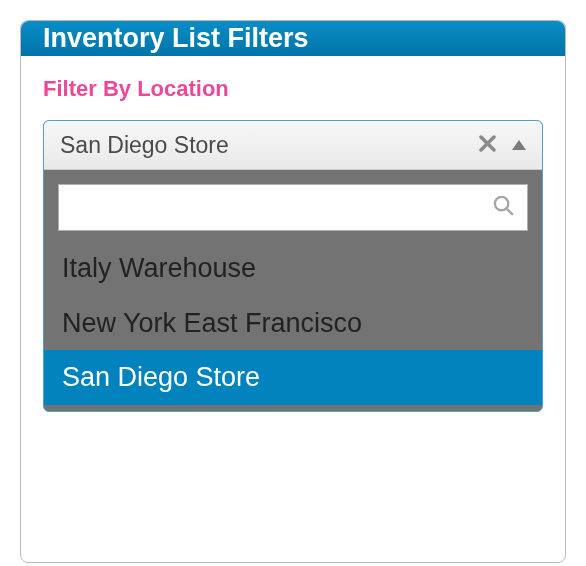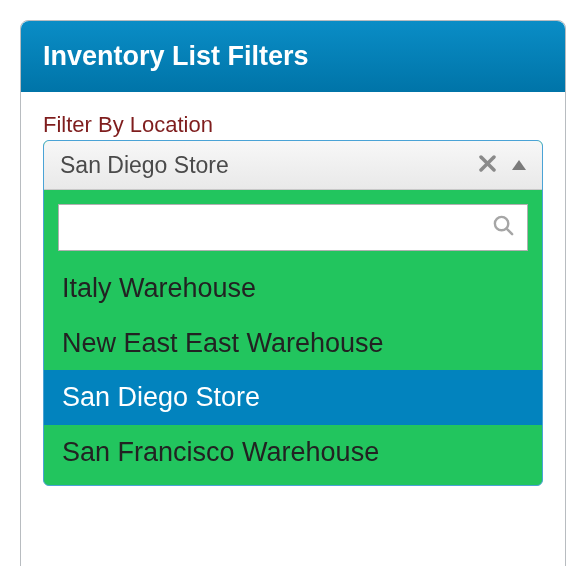--- a/index.html
+++ b/index.html
@@ -18,40 +18,40 @@
       border: 1px solid #b8bcc0;
       border-radius: 8px;
       overflow: visible;
       position: relative;
     }
     .panel-header {
       background: linear-gradient(to bottom, #0a8dc6 0%, #0074a8 100%);
       color: #ffffff;
       font-size: 27px;
       font-weight: 600;
-      padding: 20px 22px;
+      padding: 2px 22px;
       border-radius: 8px 8px 0 0;
     }
     .panel-body {
       padding: 20px 22px 150px 22px;
       position: relative;
     }
     .field-label {
-      color: #7f1d1d;
+      color: #ec4899;
       font-size: 22px;
-      font-weight: 400;
-      margin-bottom: 2px;
+      font-weight: 700;
+      margin-bottom: 18px;
     }
     .dropdown-wrapper {
       position: relative;
     }
     .dropdown {
       border: 1px solid #4aa3d6;
       border-radius: 6px;
-      background: #22c55e;
+      background: #737373;
       overflow: hidden;
     }
     .dropdown-header {
       display: flex;
       align-items: center;
       background: linear-gradient(to bottom, #f7f7f7 0%, #e9e9e9 100%);
       border-bottom: 1px solid #c8c8c8;
       padding: 10px 16px;
       height: 49px;
     }
@@ -138,20 +138,19 @@
             <span class="search-icon">
               <svg width="23" height="23" viewBox="0 0 24 24" fill="none">
                 <circle cx="10" cy="10" r="7" stroke="#a6a6a6" stroke-width="2.5"></circle>
                 <line x1="15.2" y1="15.2" x2="21" y2="21" stroke="#a6a6a6" stroke-width="2.5" stroke-linecap="round"></line>
               </svg>
             </span>
           </div>
         </div>
         <div class="options-list">
           <div class="option-item">Italy Warehouse</div>
-          <div class="option-item">New East East Warehouse</div>
+          <div class="option-item">New York East Francisco</div>
           <div class="option-item selected">San Diego Store</div>
-          <div class="option-item">San Francisco Warehouse</div>
         </div>
       </div>
     </div>
   </div>
 </div>
 
 </body></html>

